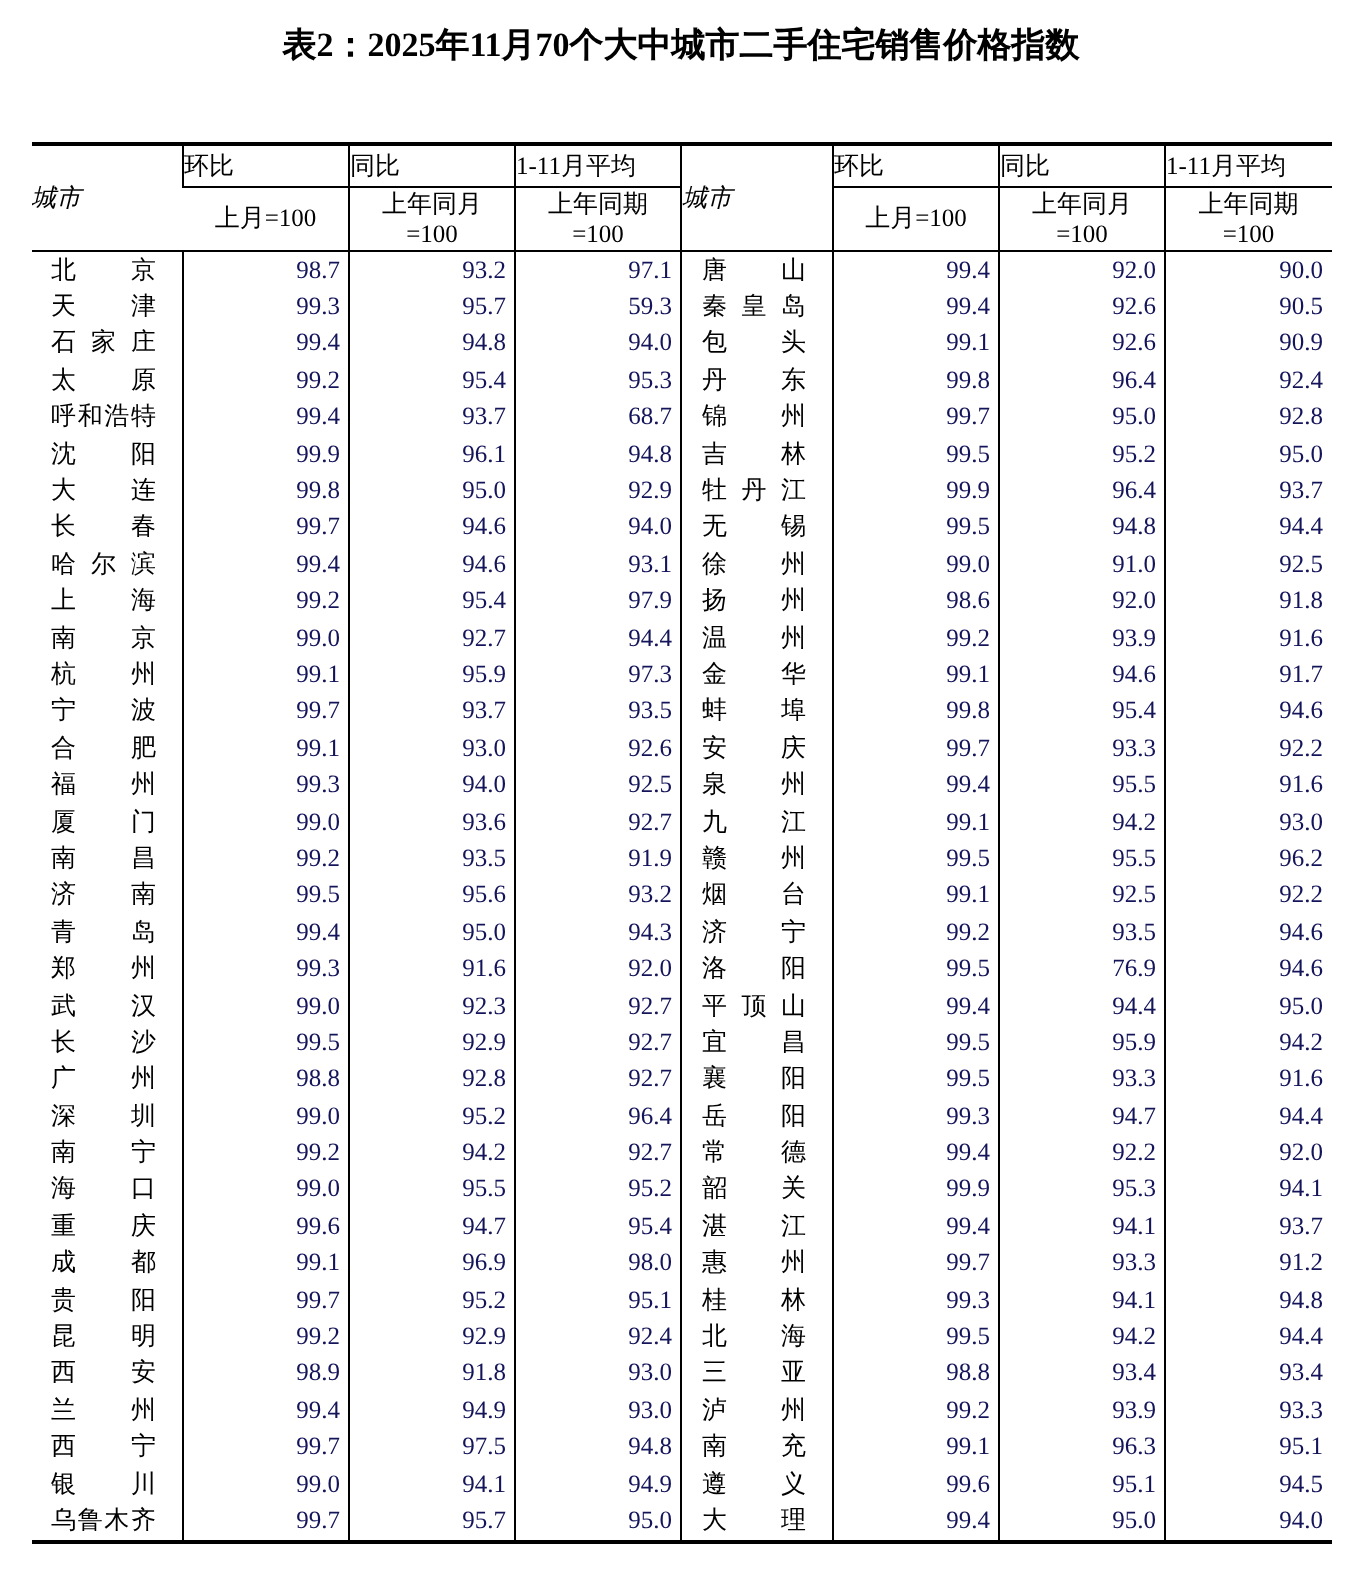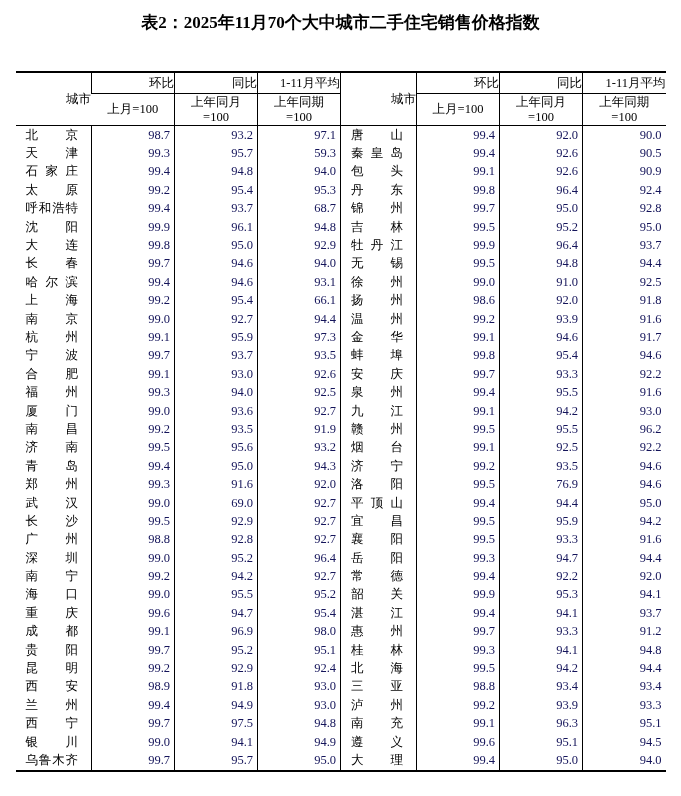--- a/index.html
+++ b/index.html
@@ -43,28 +43,28 @@
     font-size: 12.5px;
     vertical-align: middle;
     overflow: hidden;
   }
   tr th:first-child, tr td:first-child { border-left: none; }
 
   thead th { border-bottom: 1px solid #000000; }
   thead tr.h-top th { height: 20px; }
   thead tr.h-sub th { height: 31px; }
 
-  th.hdr-label { text-align: right; padding: 0; }
+  th.hdr-label { text-align: left; padding: 0; }
   th.hdr-base {
     text-align: center;
     padding: 0;
     white-space: pre-line;
     line-height: 1.15;
   }
-  th.hdr-city { text-align: right; padding: 0; }
+  th.hdr-city { text-align: left; padding: 0; font-style: italic; }
 
   tbody td { height: 18.4px; padding: 0; }
   td.city-cell {
     text-align: justify;
     text-align-last: justify;
     padding: 0 13px 0 10px;
     color: #000000;
   }
   td.num-cell {
     text-align: right;
@@ -202,21 +202,21 @@
           <td class="num-cell">93.1</td>
           <td class="city-cell">徐州</td>
           <td class="num-cell">99.0</td>
           <td class="num-cell">91.0</td>
           <td class="num-cell">92.5</td>
         </tr>
         <tr>
           <td class="city-cell">上海</td>
           <td class="num-cell">99.2</td>
           <td class="num-cell">95.4</td>
-          <td class="num-cell">66.1</td>
+          <td class="num-cell">97.9</td>
           <td class="city-cell">扬州</td>
           <td class="num-cell">98.6</td>
           <td class="num-cell">92.0</td>
           <td class="num-cell">91.8</td>
         </tr>
         <tr>
           <td class="city-cell">南京</td>
           <td class="num-cell">99.0</td>
           <td class="num-cell">92.7</td>
           <td class="num-cell">94.4</td>
@@ -311,21 +311,21 @@
           <td class="num-cell">91.6</td>
           <td class="num-cell">92.0</td>
           <td class="city-cell">洛阳</td>
           <td class="num-cell">99.5</td>
           <td class="num-cell">76.9</td>
           <td class="num-cell">94.6</td>
         </tr>
         <tr>
           <td class="city-cell">武汉</td>
           <td class="num-cell">99.0</td>
-          <td class="num-cell">69.0</td>
+          <td class="num-cell">92.3</td>
           <td class="num-cell">92.7</td>
           <td class="city-cell">平顶山</td>
           <td class="num-cell">99.4</td>
           <td class="num-cell">94.4</td>
           <td class="num-cell">95.0</td>
         </tr>
         <tr>
           <td class="city-cell">长沙</td>
           <td class="num-cell">99.5</td>
           <td class="num-cell">92.9</td>

